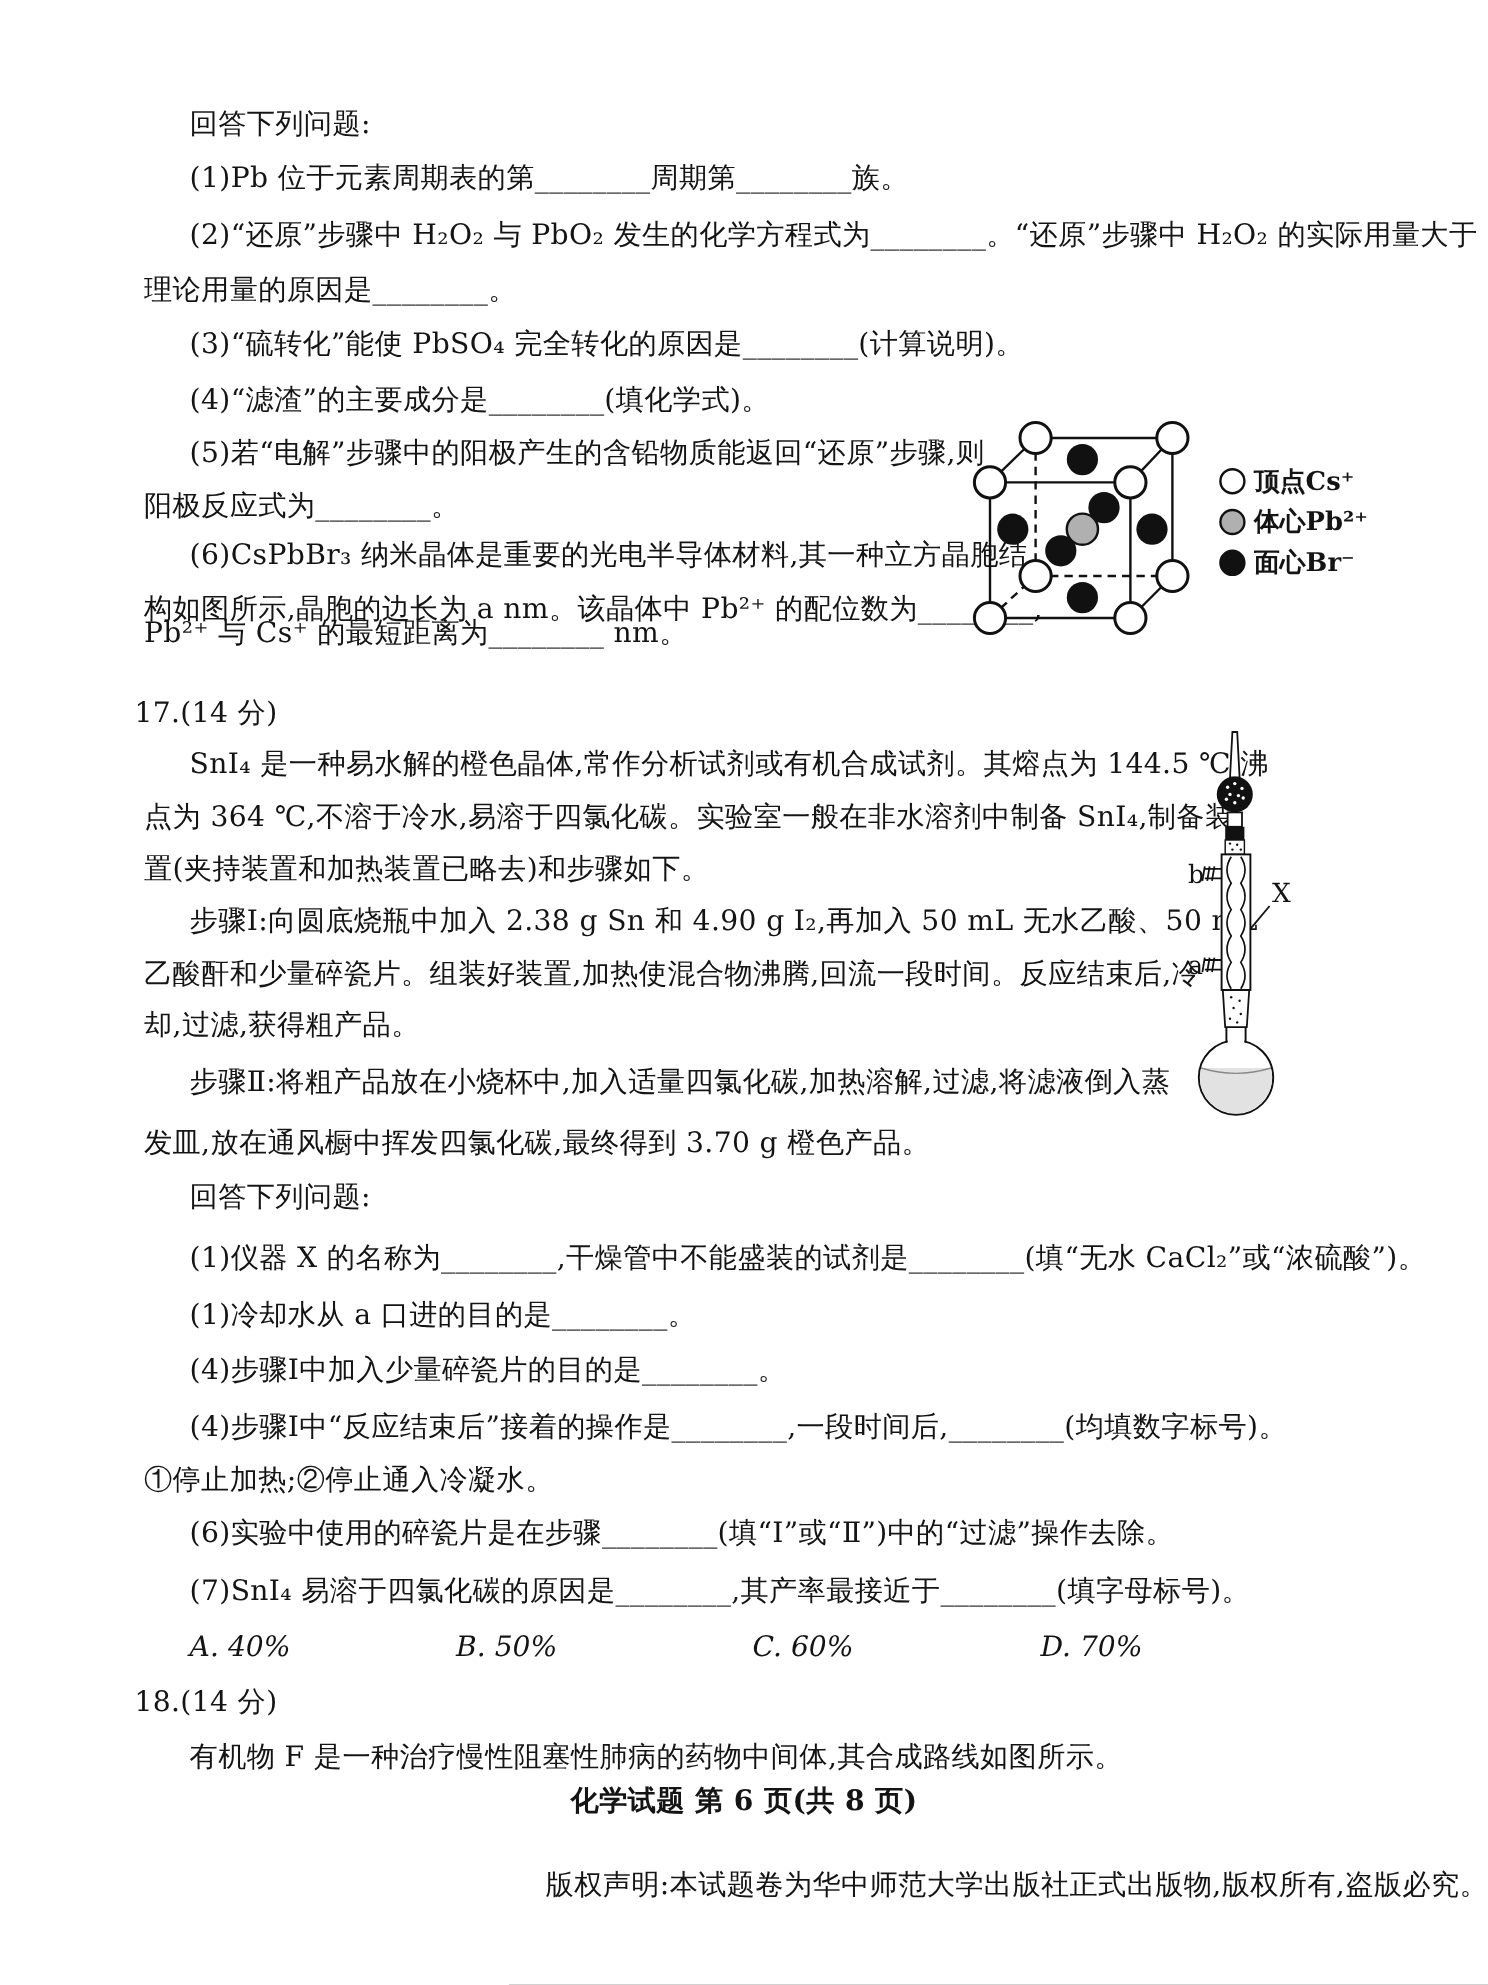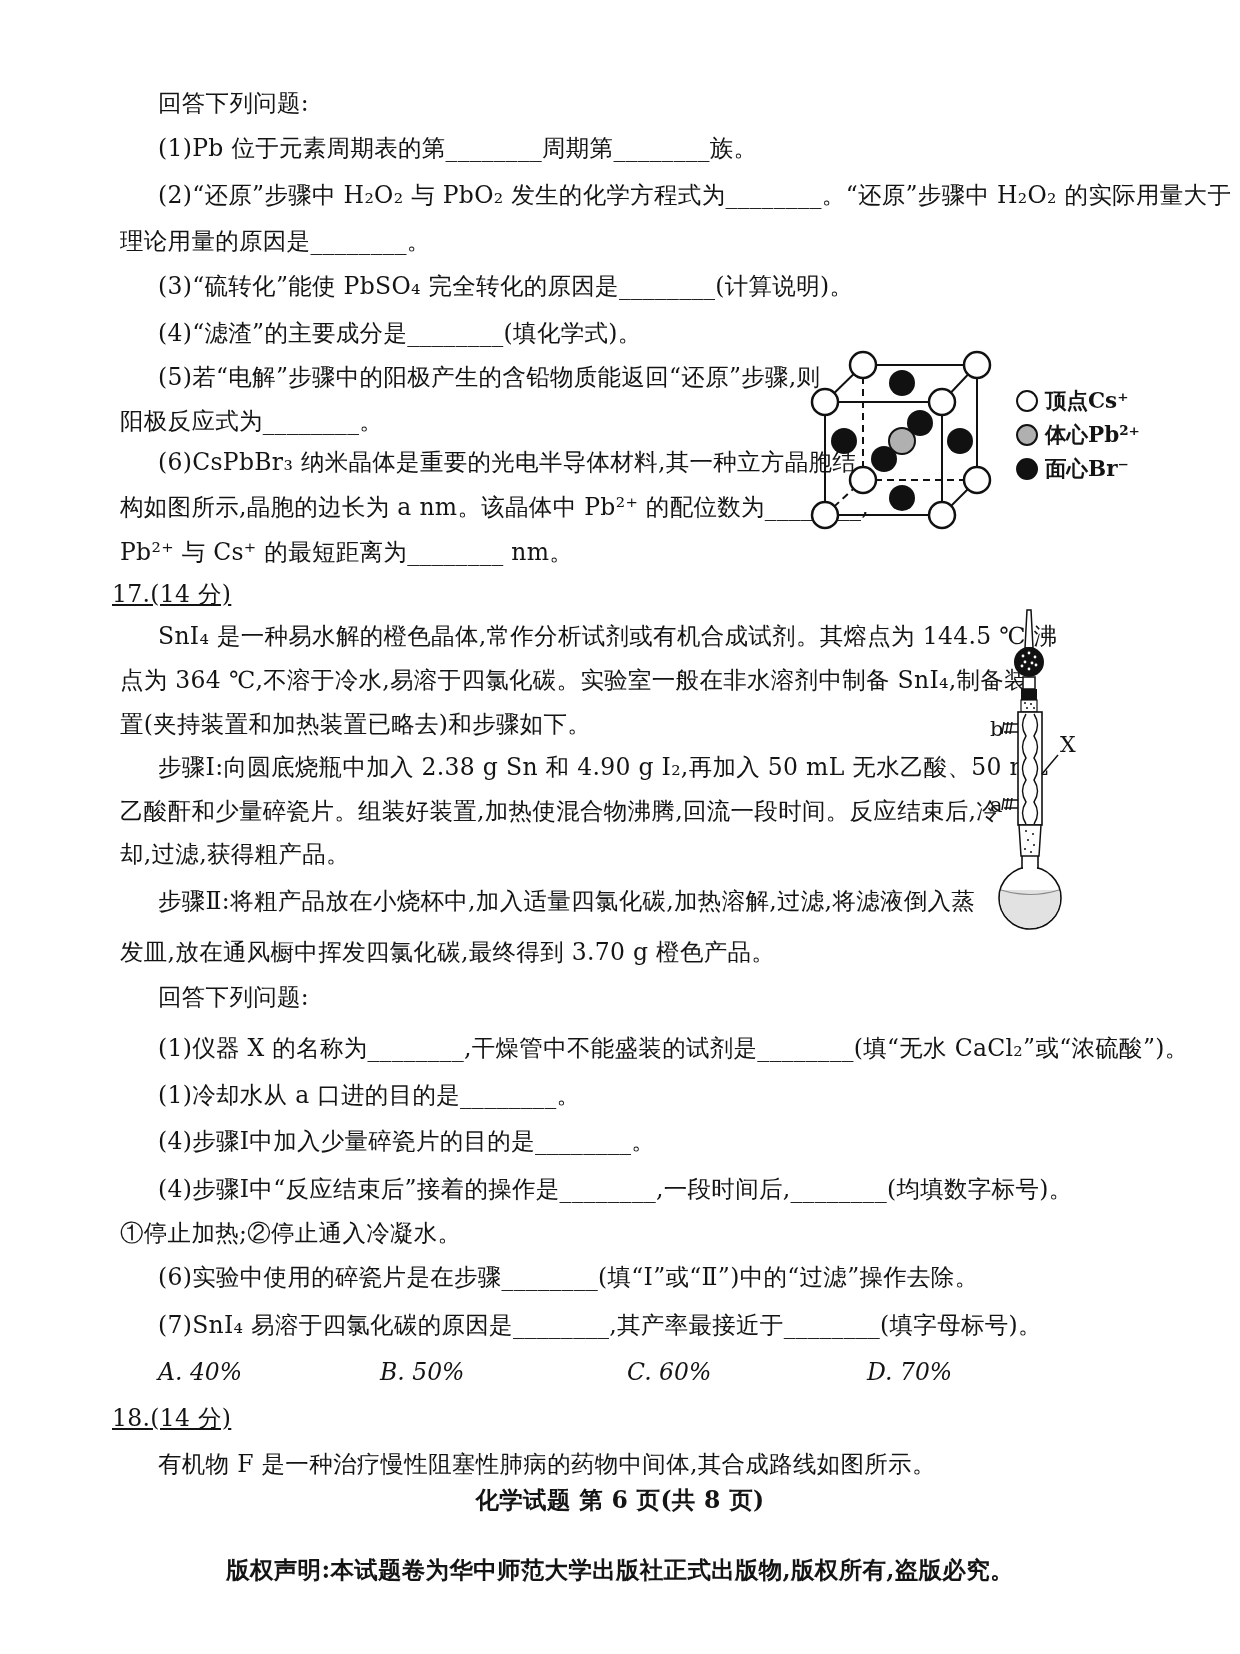--- a/index.html
+++ b/index.html
@@ -13,25 +13,25 @@
     overflow:hidden;
   }
   .ln{
     position:absolute;
     margin:0;
     font-size:23.5px;
     line-height:27px;
     white-space:pre;
     letter-spacing:0.3px;
   }
-  .qnum{font-size:23.5px;text-decoration:underline;}
+  .qnum{font-size:23.5px;}
   .choice{position:absolute;margin:0;font-size:23.5px;white-space:pre;font-style:italic;}
   .center{left:0;width:100%;text-align:center;white-space:normal;}
   .footer-page{font-weight:600;}
-  .footer-copy{font-weight:700;}
+  .footer-copy{font-weight:400;text-align:right;}
   .fig{position:absolute;}
   .legend{position:absolute;left:1016px;top:388px;}
   .legend-row{display:flex;align-items:center;margin-bottom:9px;height:25px;}
   .legend-marker{
     width:22px;height:22px;border-radius:50%;
     box-sizing:border-box;border:2.5px solid #111;background:#fff;
     margin-right:7px;flex:0 0 auto;
   }
   .legend-marker.gray{background:#b0b0b0;border-width:2px;}
   .legend-marker.black{background:#111;border-width:2px;}
@@ -47,21 +47,21 @@
     <p class="ln" style="left:158px;top:90px">回答下列问题:</p>
     <p class="ln" style="left:158px;top:135px">(1)Pb 位于元素周期表的第________周期第________族。</p>
     <p class="ln" style="left:158px;top:182px">(2)“还原”步骤中 H₂O₂ 与 PbO₂ 发生的化学方程式为________。“还原”步骤中 H₂O₂ 的实际用量大于</p>
     <p class="ln" style="left:120px;top:228px">理论用量的原因是________。</p>
     <p class="ln" style="left:158px;top:273px">(3)“硫转化”能使 PbSO₄ 完全转化的原因是________(计算说明)。</p>
     <p class="ln" style="left:158px;top:320px">(4)“滤渣”的主要成分是________(填化学式)。</p>
     <p class="ln" style="left:158px;top:364px">(5)若“电解”步骤中的阳极产生的含铅物质能返回“还原”步骤,则</p>
     <p class="ln" style="left:120px;top:408px">阳极反应式为________。</p>
     <p class="ln" style="left:158px;top:449px">(6)CsPbBr₃ 纳米晶体是重要的光电半导体材料,其一种立方晶胞结</p>
     <p class="ln" style="left:120px;top:494px">构如图所示,晶胞的边长为 a nm。该晶体中 Pb²⁺ 的配位数为________,</p>
-    <p class="ln" style="left:120px;top:539px">Pb²⁺ 与 Cs⁺ 的最短距离为________ nm。</p>
+    <p class="ln" style="left:120px;top:514px">Pb²⁺ 与 Cs⁺ 的最短距离为________ nm。</p>
 
     <svg class="fig" style="left:800px;top:335px" width="200" height="200" viewBox="0 0 200 200">
 
       <g stroke="#111" stroke-width="2" stroke-dasharray="7,5">
         <line x1="63" y1="30" x2="63" y2="145"></line>
         <line x1="63" y1="145" x2="177" y2="145"></line>
         <line x1="25" y1="180" x2="63" y2="145"></line>
       </g>
 
       <g stroke="#111" stroke-width="2" fill="none">

